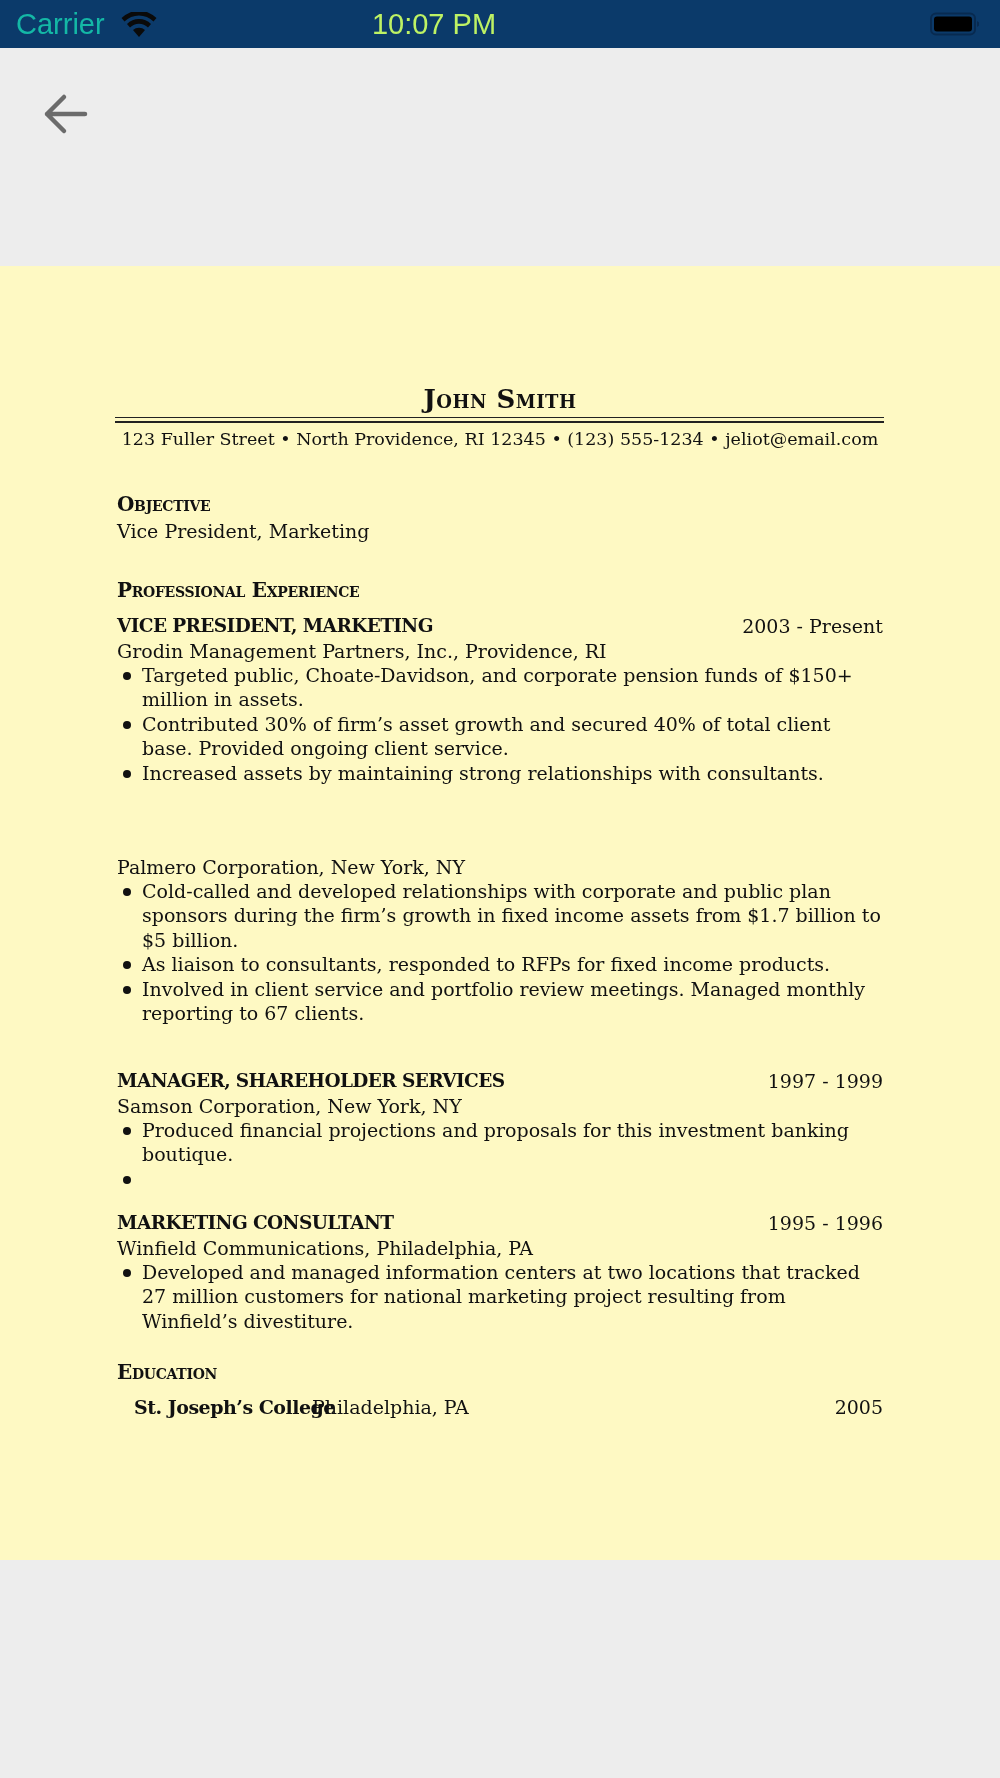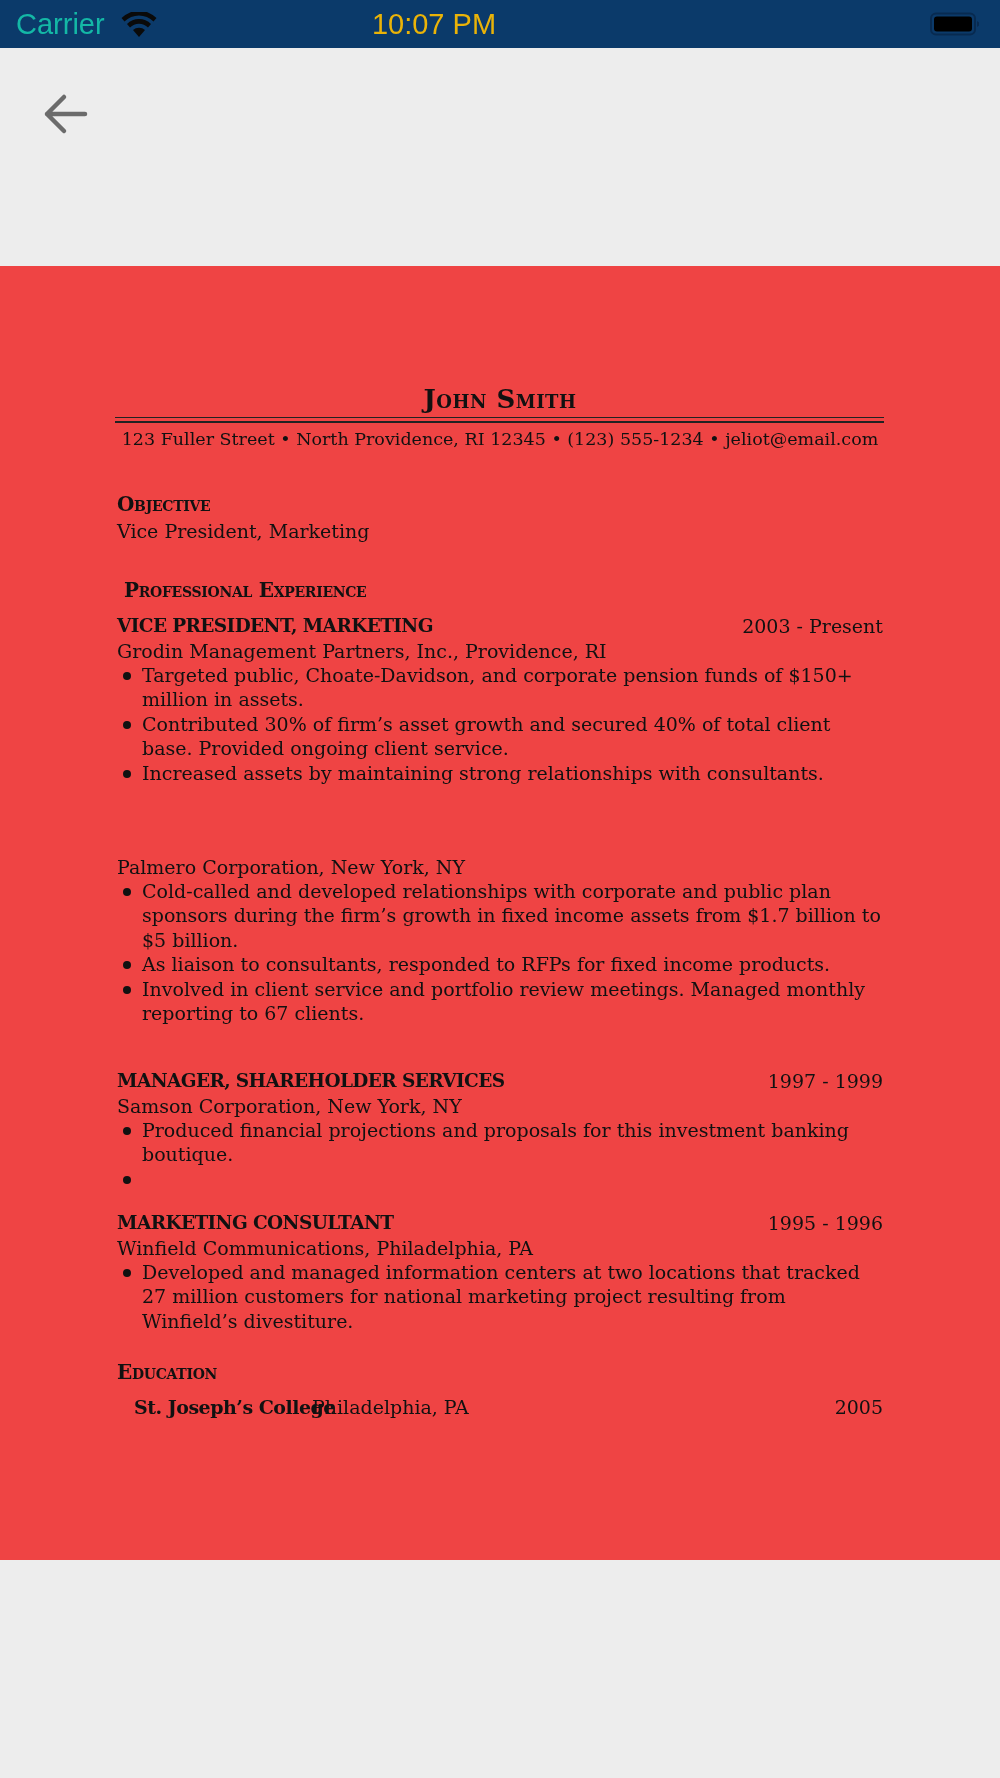--- a/index.html
+++ b/index.html
@@ -3,29 +3,29 @@
   <meta charset="utf-8">
   <style>
     * { margin: 0; padding: 0; box-sizing: border-box; }
     html, body { width: 1000px; height: 1778px; overflow: hidden; background: #ededed; }
     body { position: relative; font-family: "DejaVu Serif", serif; color: #111; }
 
     
     .status-bar { position: absolute; left: 0; top: 0; width: 1000px; height: 48px; background: #0b3a6a; }
     .carrier { position: absolute; left: 16px; top: 8px; font-family: "Liberation Sans", sans-serif; font-size: 29px; color: #14b8a6; }
     .wifi { position: absolute; left: 121px; top: 12px; width: 36px; height: 26px; }
-    .clock { position: absolute; left: 0; width: 868px; top: 8px; text-align: center; font-family: "Liberation Sans", sans-serif; font-size: 29px; color: #eab308; }
+    .clock { position: absolute; left: 0; width: 868px; top: 8px; text-align: center; font-family: "Liberation Sans", sans-serif; font-size: 29px; color: #bef264; }
     .battery { position: absolute; left: 930px; top: 12px; width: 50px; height: 24px; }
 
     
     .nav-bar { position: absolute; left: 0; top: 48px; width: 1000px; height: 218px; background: #ededed; }
     .back-btn { position: absolute; left: 40px; top: 42px; width: 50px; height: 50px; cursor: pointer; }
 
     
-    .page { position: absolute; left: 0; top: 266px; width: 1000px; height: 1294px; background: #ef4444; }
+    .page { position: absolute; left: 0; top: 266px; width: 1000px; height: 1294px; background: #fef9c3; }
     .doc { position: absolute; left: 117px; top: 0; width: 766px; }
 
     .name { position: absolute; left: 0; width: 766px; top: 118px; text-align: center; font-size: 26px; font-weight: bold; letter-spacing: 0.5px; font-variant: small-caps; }
     .rule { position: absolute; left: -2px; width: 769px; top: 151px; height: 6px; border-top: 1.5px solid #222; border-bottom: 2.5px solid #222; }
     .contact { position: absolute; left: 0; width: 766px; top: 163px; text-align: center; font-size: 17.5px; }
 
     .section-title { position: absolute; left: 0; font-size: 20px; font-weight: bold; font-variant: small-caps; letter-spacing: -0.3px; }
     .plain { position: absolute; left: 0; font-size: 19px; }
 
     .job { position: absolute; left: 0; width: 766px; }
@@ -70,21 +70,21 @@
 
 <div class="page">
   <div class="doc">
     <div class="name">John Smith</div>
     <div class="rule"></div>
     <div class="contact">123 Fuller Street • North Providence, RI 12345 • (123) 555-1234 • jeliot@email.com</div>
 
     <div class="section-title" style="top:226px;">Objective</div>
     <div class="plain" style="top:254px;">Vice President, Marketing</div>
 
-    <div class="section-title" style="top:312px;margin-left:7px;">Professional Experience</div>
+    <div class="section-title" style="top:312px;">Professional Experience</div>
 
     <div class="job" style="top:349px;">
       <div class="job-head">
         <span class="job-title">VICE PRESIDENT, MARKETING</span>
         <span class="job-dates">2003 - Present</span>
       </div>
       <div class="job-company">Grodin Management Partners, Inc., Providence, RI</div>
       <ul class="bullets">
         <li><span class="dot"></span><span>Targeted public, Choate-Davidson, and corporate pension funds of $150+ million in assets.</span></li>
         <li><span class="dot"></span><span>Contributed 30% of firm’s asset growth and secured 40% of total client base. Provided ongoing client service.</span></li>

